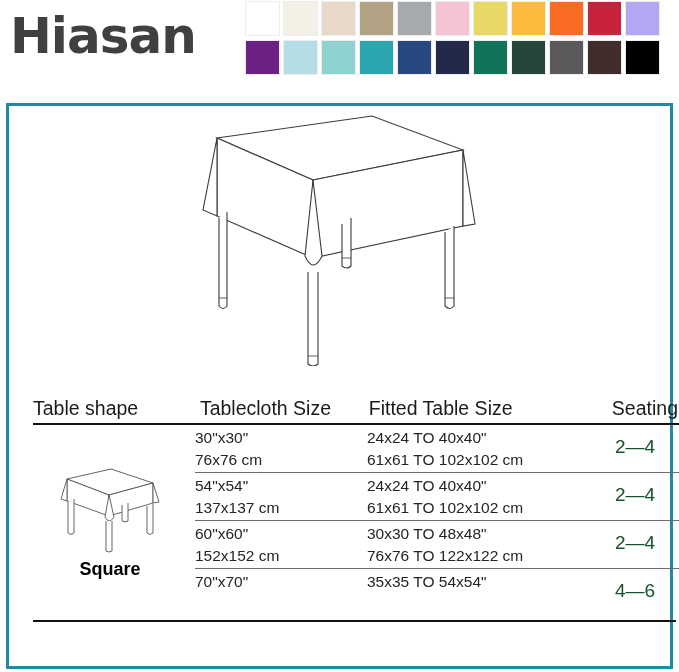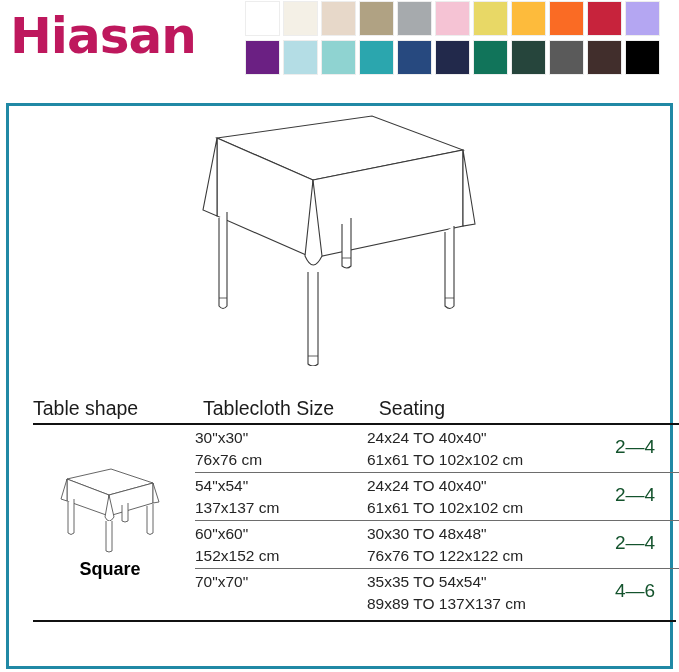--- a/index.html
+++ b/index.html
@@ -20,21 +20,21 @@
     width: 679px;
     height: 92px;
   }
   #brand-logo {
     position: absolute;
     left: 10px;
     top: 8px;
     font-size: 50px;
     font-weight: bold;
     letter-spacing: -1px;
-    color: #be185d;
+    color: #404040;
     font-family: "DejaVu Sans", sans-serif;
     line-height: 56px;
   }
   #swatch-panel {
     position: absolute;
     left: 246px;
     top: 2px;
     width: 430px;
   }
   .swatch-row {
@@ -189,20 +189,21 @@
 
       <path d="M44,192 L52,192 M133,250 L143,250 M167,152 L176,152 M270,192 L279,192" stroke-width="0.8"></path>
     </svg>
   </div>
 
   <div id="spec-table">
 
     <div class="t-head">
       <div class="cell col-shape">Table shape</div>
       <div class="cell col-cloth">Tablecloth Size</div>
+      <div class="cell col-fitted">Fitted Table Size</div>
       <div class="cell col-seat">Seating</div>
     </div>
 
     <div class="rule-thick"></div>
 
     <div class="t-body">
 
       <div class="shape-cell">
         <svg width="122" height="92" viewBox="0 0 122 92" fill="none" stroke="#555555" stroke-width="0.9">
           <polygon points="18,18 62,8 104,22 60,34" fill="#ffffff"></polygon>
@@ -262,21 +263,20 @@
             <div class="seat">2—4</div>
           </div>
           <div class="rule-thin" style="margin: 0px;"></div>
           <div class="spec-row">
             <div class="lines">
               <div class="stack cloth">
                 <span>70"x70"</span>
               </div>
               <div class="stack fitted">
                 <span>35x35 TO 54x54"</span>
-                <span>89x89 TO 137X137 cm</span>
               </div>
             </div>
             <div class="seat">4—6</div>
           </div>
         </div>
 
     </div>
 
     <div class="rule-bottom"></div>
   </div>

